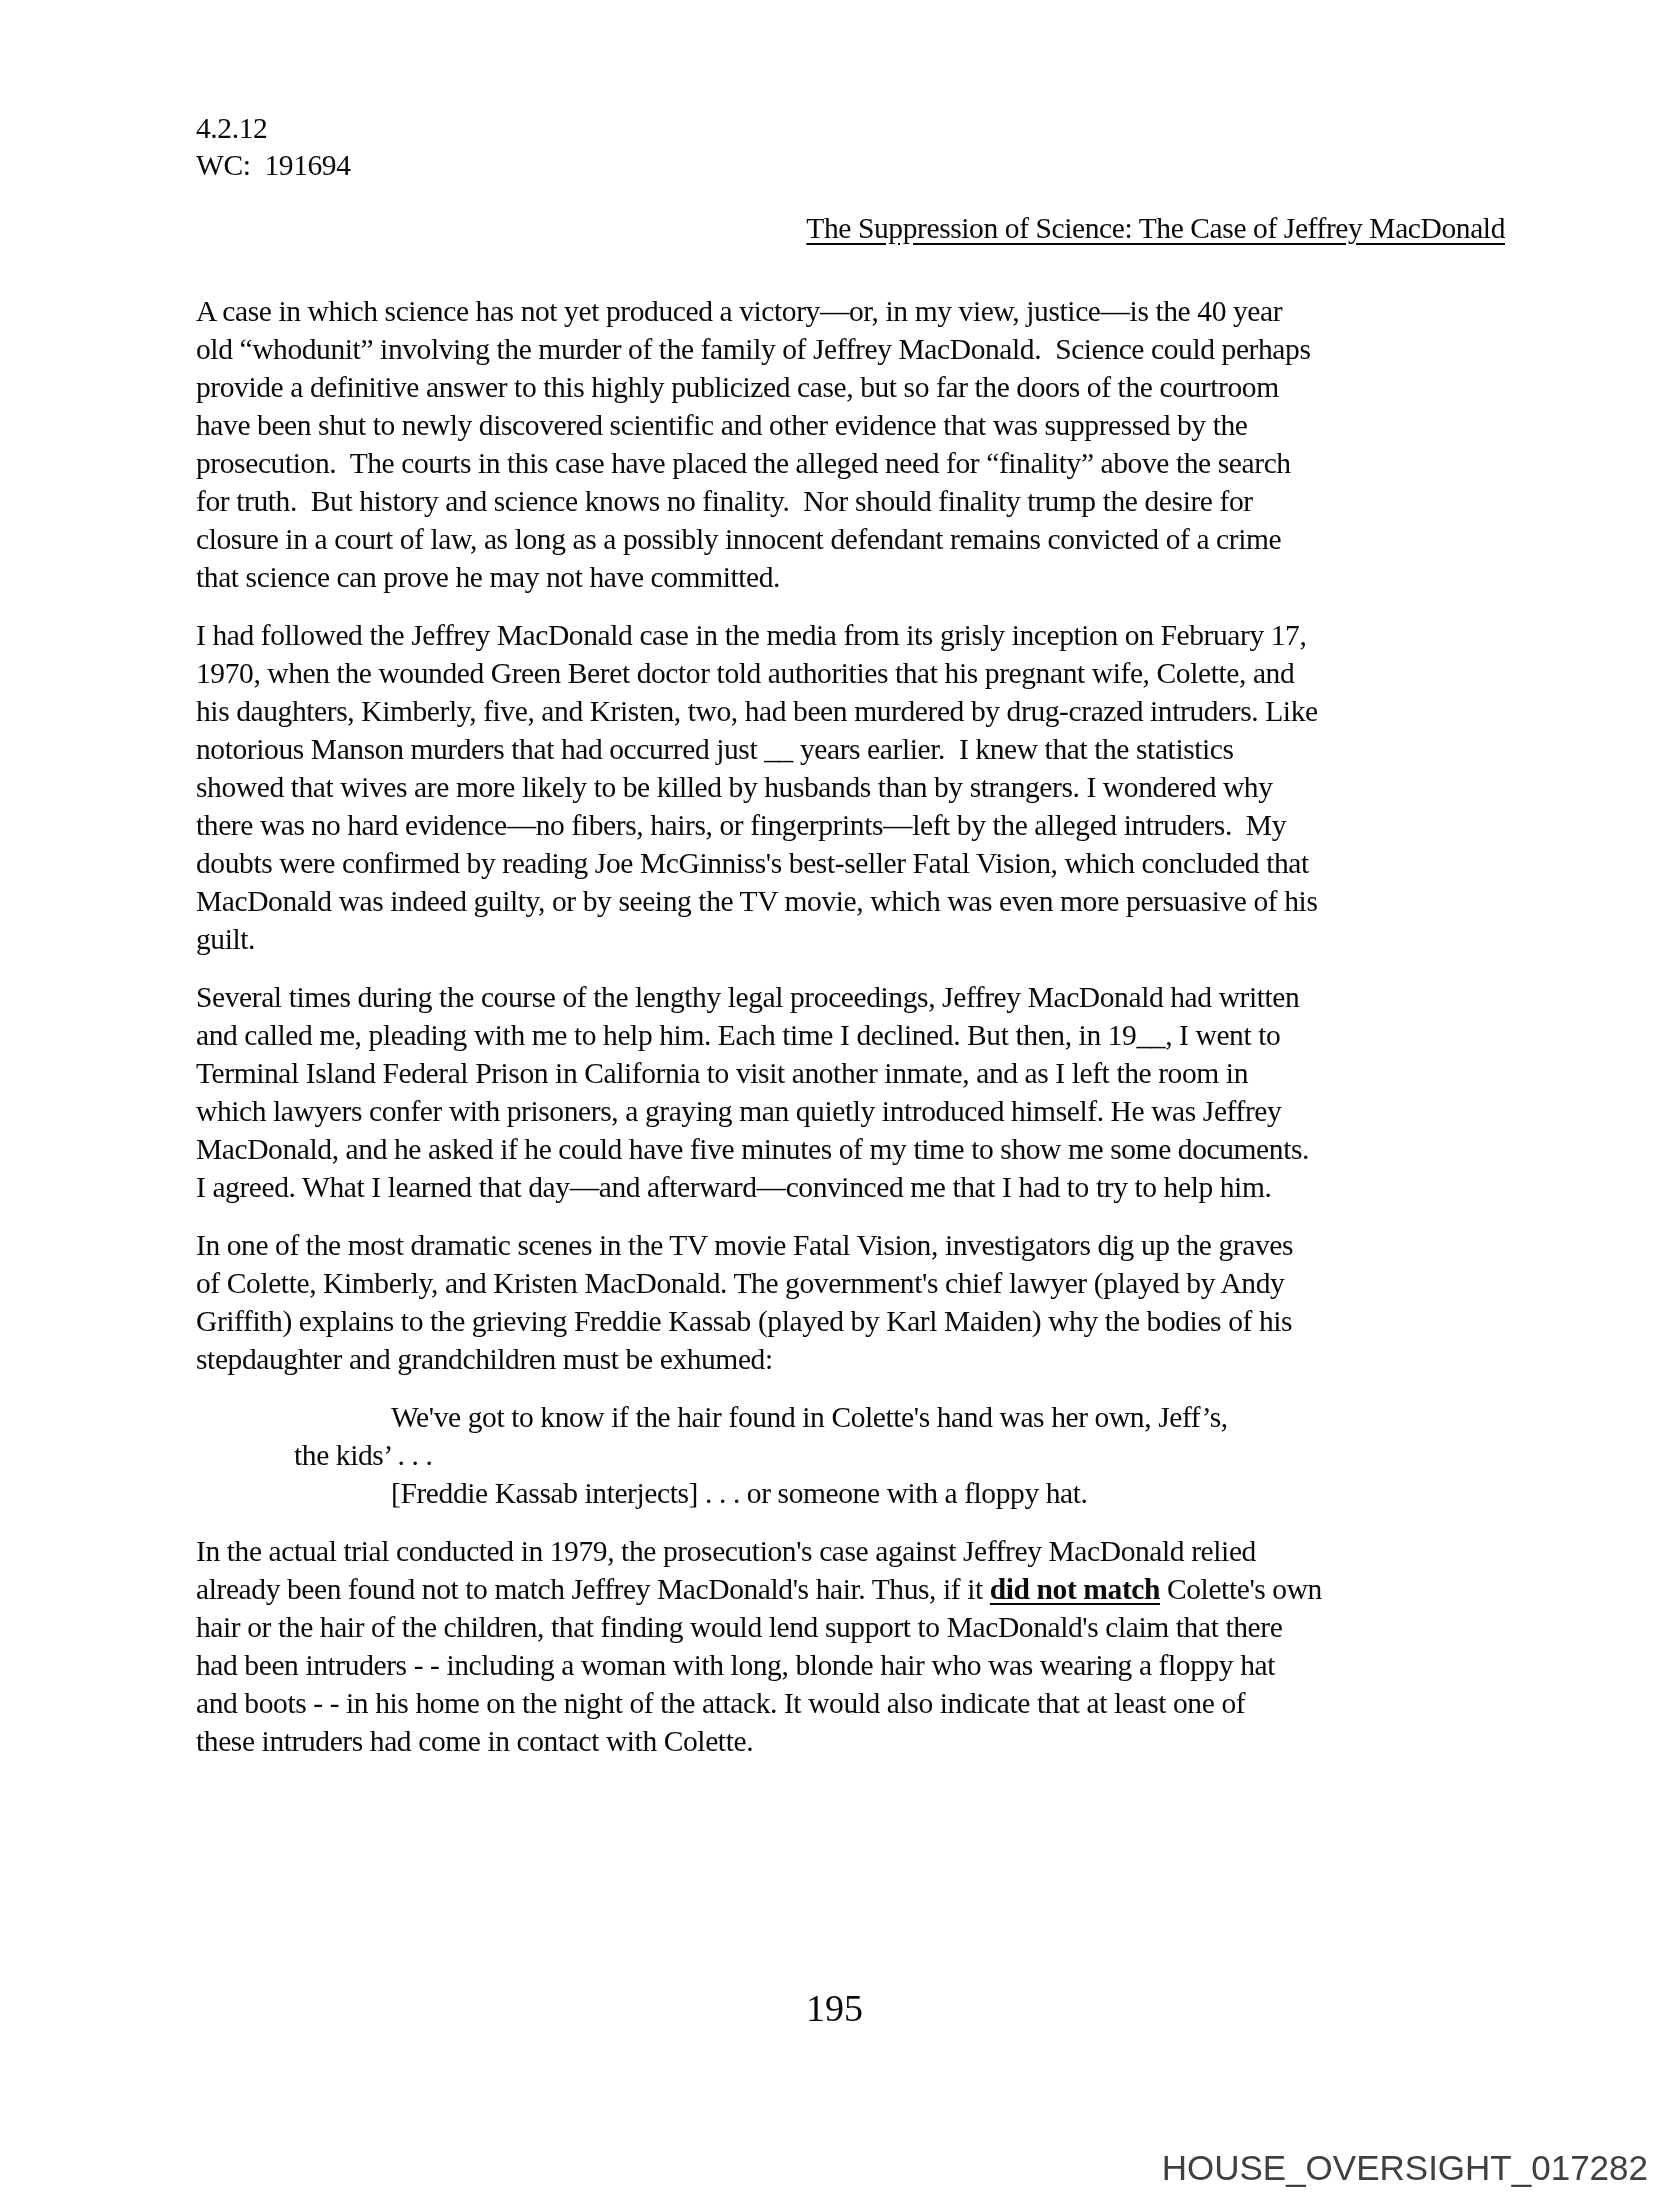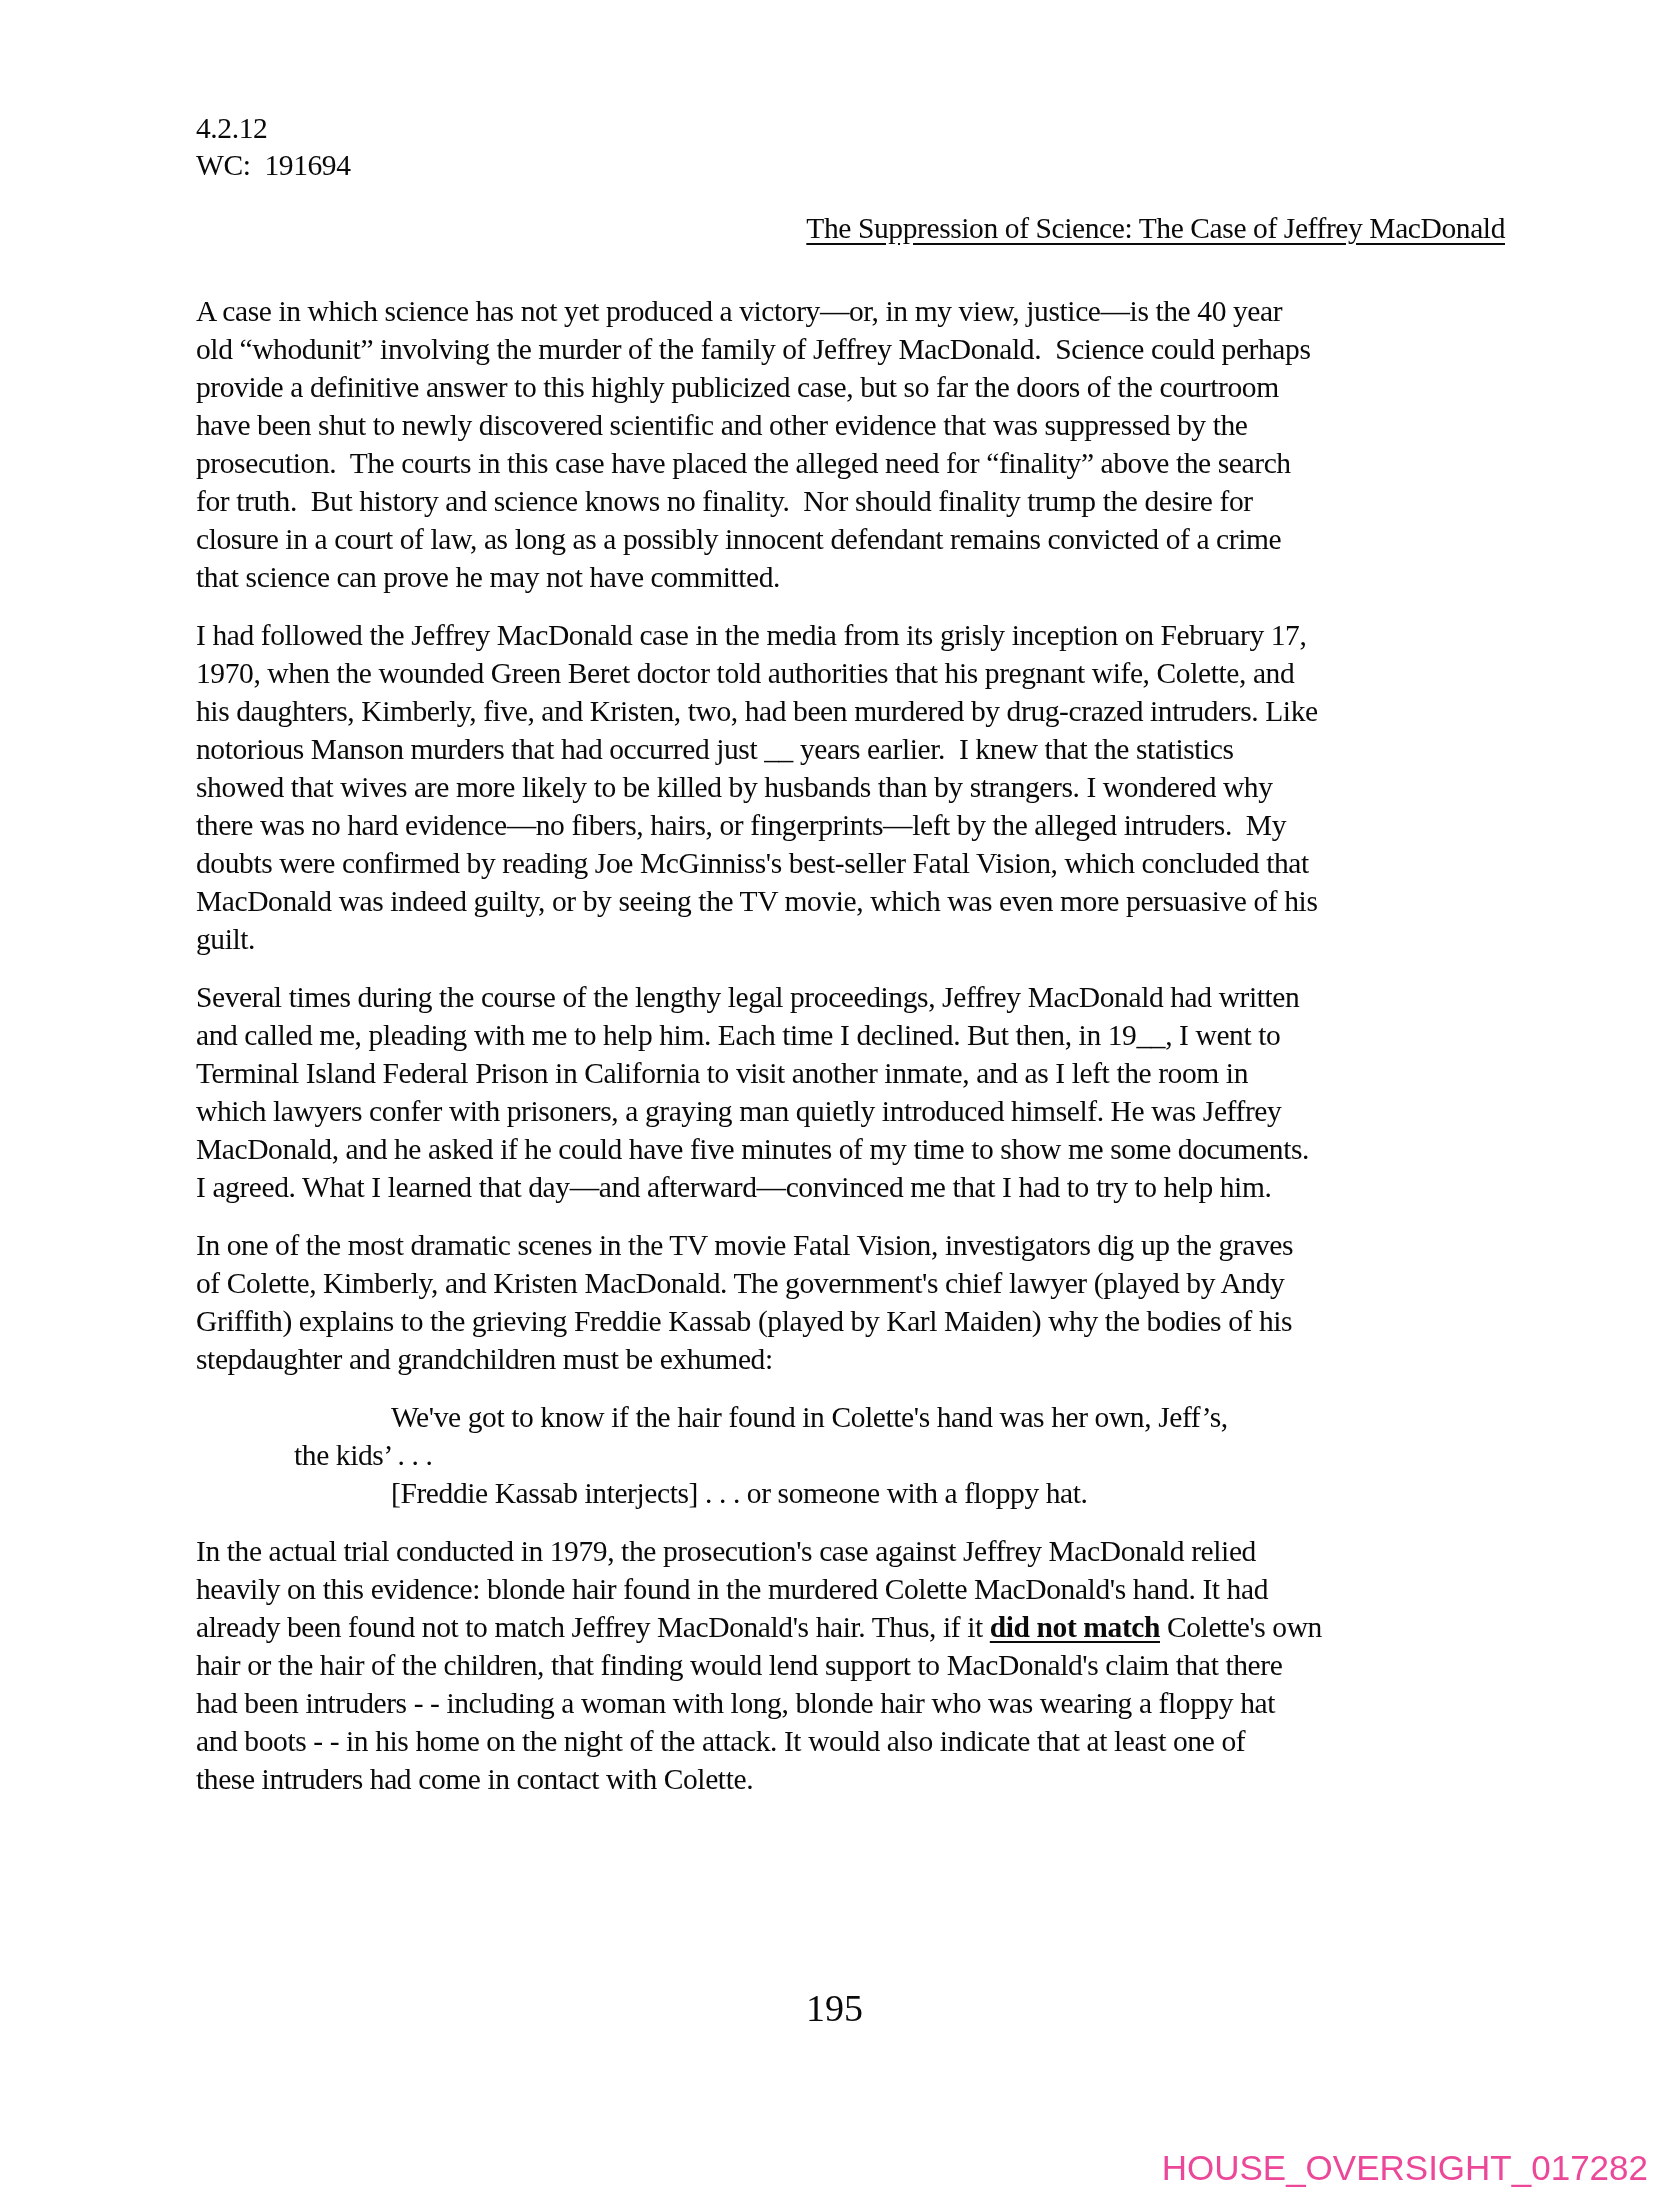--- a/index.html
+++ b/index.html
@@ -51,21 +51,21 @@
     font-size: 38px;
     line-height: 38px;
   }
   .bates-stamp {
     position: absolute;
     top: 2148px;
     right: 21px;
     font-family: "Liberation Sans", sans-serif;
     font-size: 35px;
     line-height: 39px;
-    color: #ec4899;
+    color: #404040;
   }
 </style>
 </head>
 <body>
 
 <div class="page">
 
   <div class="doc-header">
     <div class="line">4.2.12</div>
     <div class="line">WC:  191694</div>
@@ -113,21 +113,20 @@
     </div>
 
   <div class="para">
       <div class="line ind-2"><span>We've got to know if the hair found in Colette's hand was her own, Jeff’s,</span></div>
       <div class="line ind-1"><span>the kids’ . . .</span></div>
       <div class="line ind-2"><span>[Freddie Kassab interjects] . . . or someone with a floppy hat.</span></div>
     </div>
 
   <div class="para">
       <div class="line"><span>In the actual trial conducted in 1979, the prosecution's case against Jeffrey MacDonald relied</span></div>
-      <div class="line"><span>heavily on this evidence: blonde hair found in the murdered Colette MacDonald's hand. It had</span></div>
       <div class="line"><span>already been found not to match Jeffrey MacDonald's hair. Thus, if it </span><span class="underlined">did not match</span><span> Colette's own</span></div>
       <div class="line"><span>hair or the hair of the children, that finding would lend support to MacDonald's claim that there</span></div>
       <div class="line"><span>had been intruders - - including a woman with long, blonde hair who was wearing a floppy hat</span></div>
       <div class="line"><span>and boots - - in his home on the night of the attack. It would also indicate that at least one of</span></div>
       <div class="line"><span>these intruders had come in contact with Colette.</span></div>
     </div>
 
   <div class="page-number">195</div>
 
   <div class="bates-stamp">HOUSE_OVERSIGHT_017282</div>

